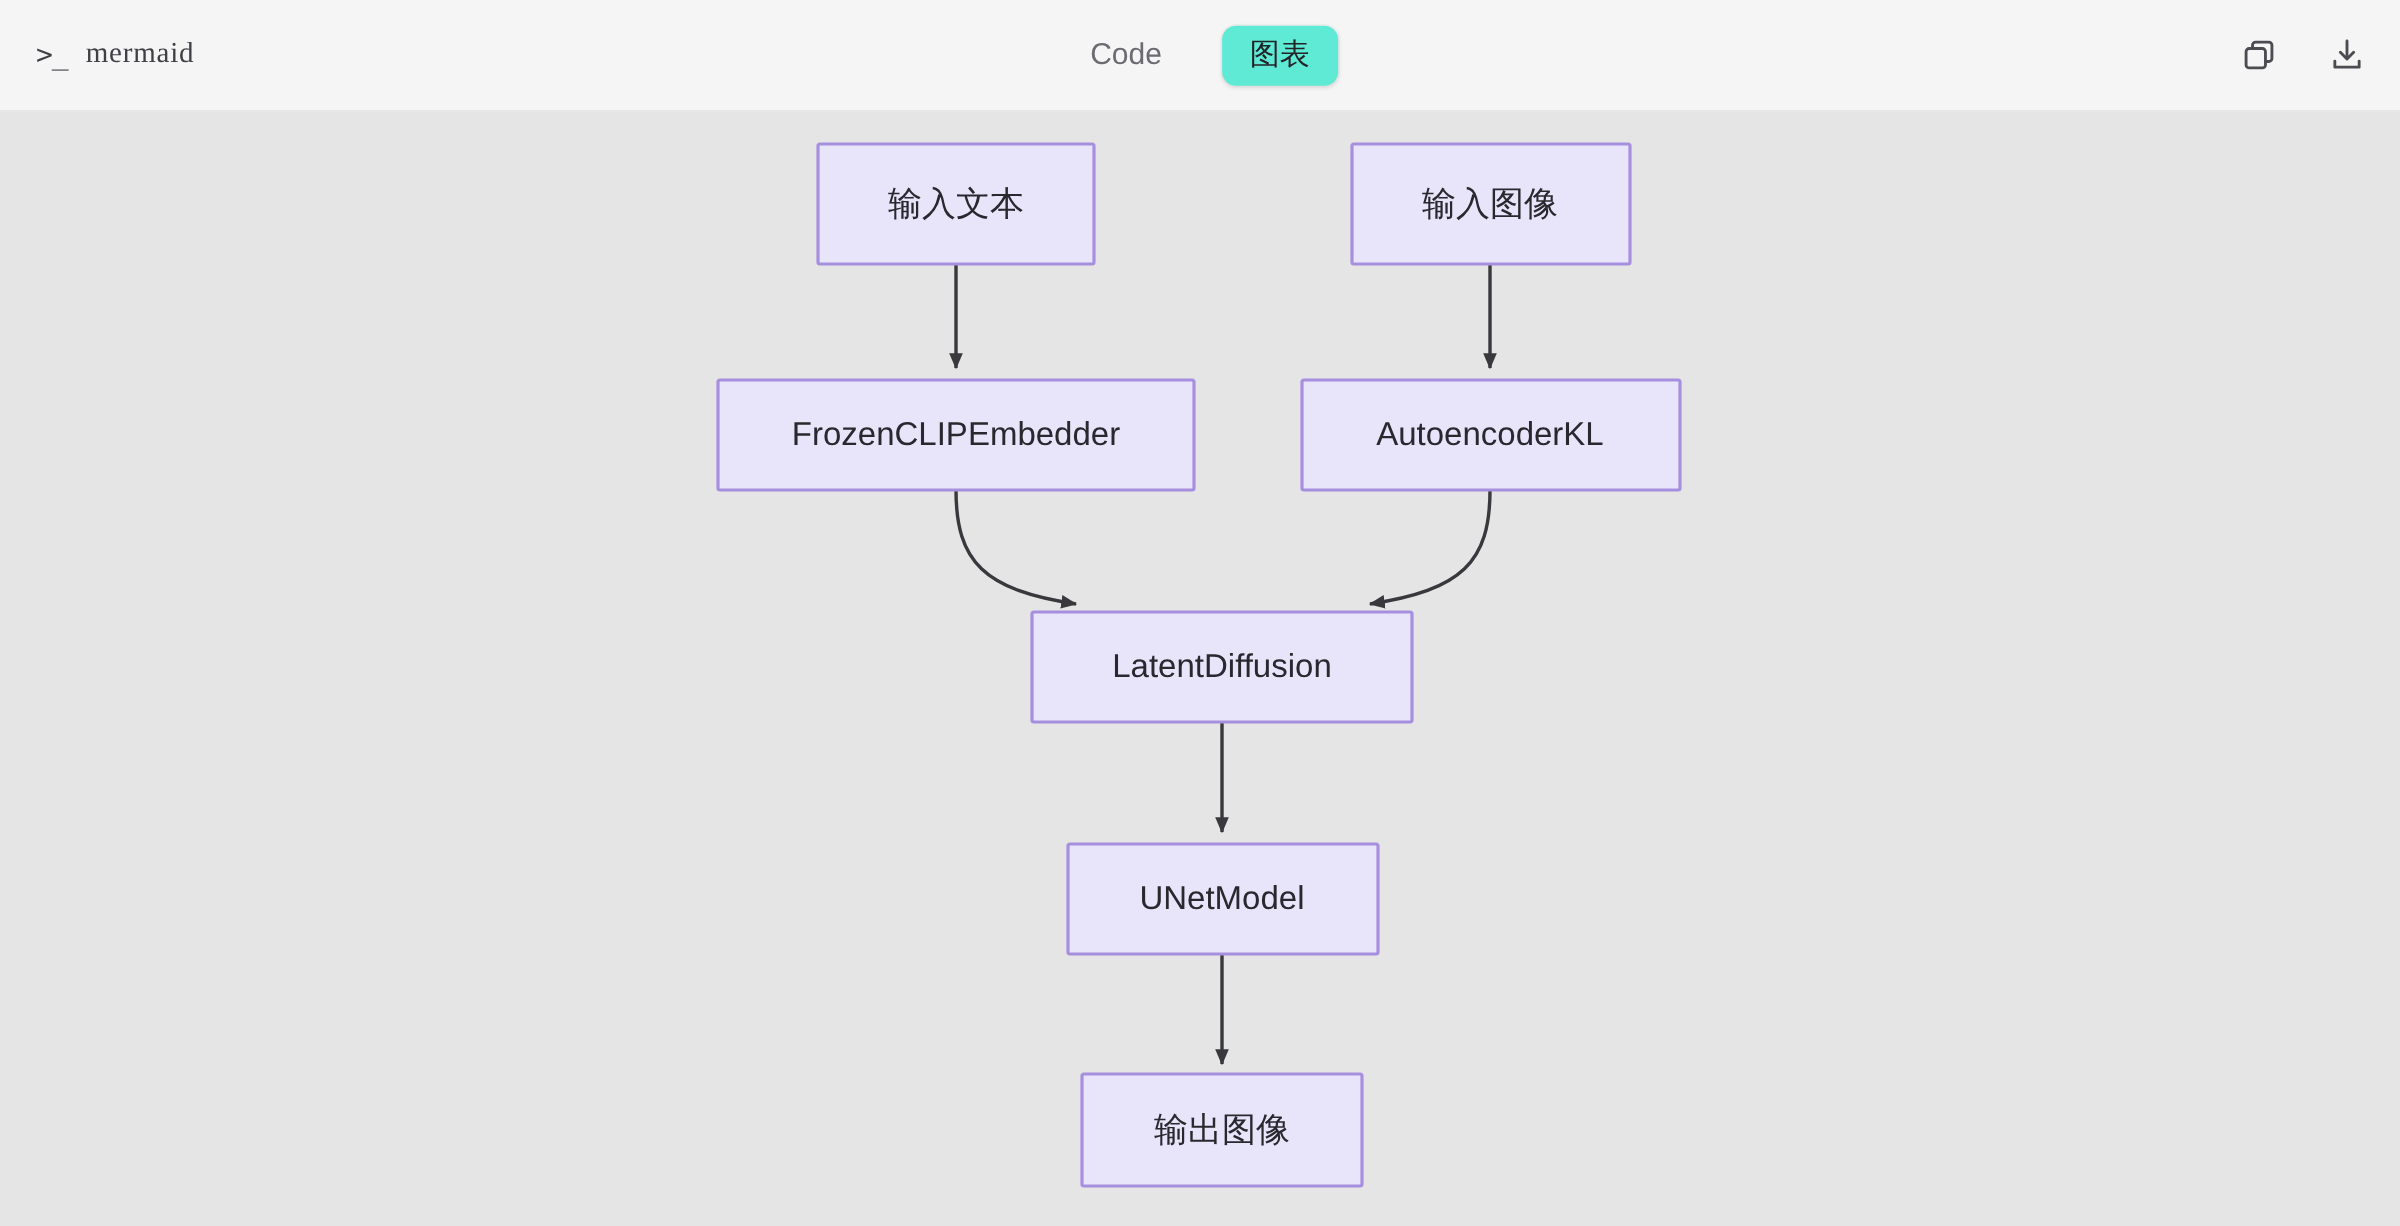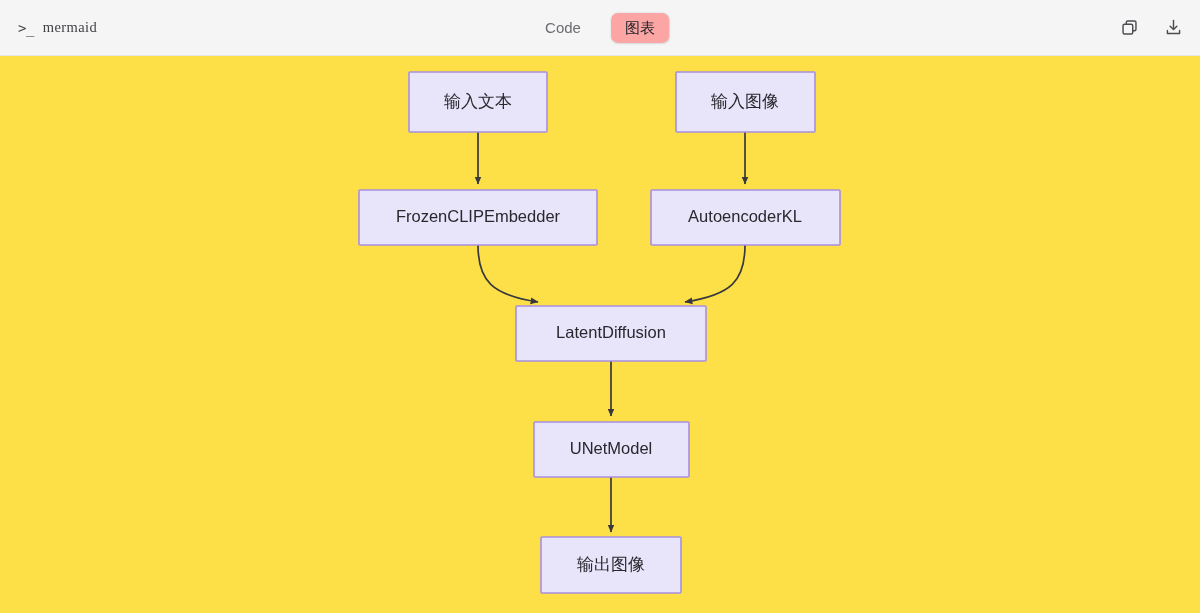--- a/index.html
+++ b/index.html
@@ -69,21 +69,21 @@
     color: #6b6b72;
     padding: 5px 14px;
     border-radius: 7px;
     background: transparent;
     line-height: 1.35;
     cursor: pointer;
     user-select: none;
     white-space: nowrap;
   }
   .tab.active {
-    background: #fca5a5;
+    background: #5eead4;
     color: #232327;
     box-shadow: 0 1px 2px rgba(0,0,0,0.10), 0 0 0 1px rgba(0,0,0,0.02);
   }
 
   .header-actions {
     position: absolute;
     right: 16px;
     top: 50%;
     transform: translateY(-50%);
     display: flex;
@@ -97,21 +97,21 @@
     align-items: center;
     justify-content: center;
     cursor: pointer;
     color: #4b4b52;
   }
 
   
   .canvas {
     flex: 1;
     position: relative;
-    background: #fde047;
+    background: #e5e5e5;
     overflow: hidden;
   }
   .diagram-svg {
     position: absolute;
     left: 0;
     top: 0;
     width: 1200px;
     height: 557px;
   }
   .node-rect {

